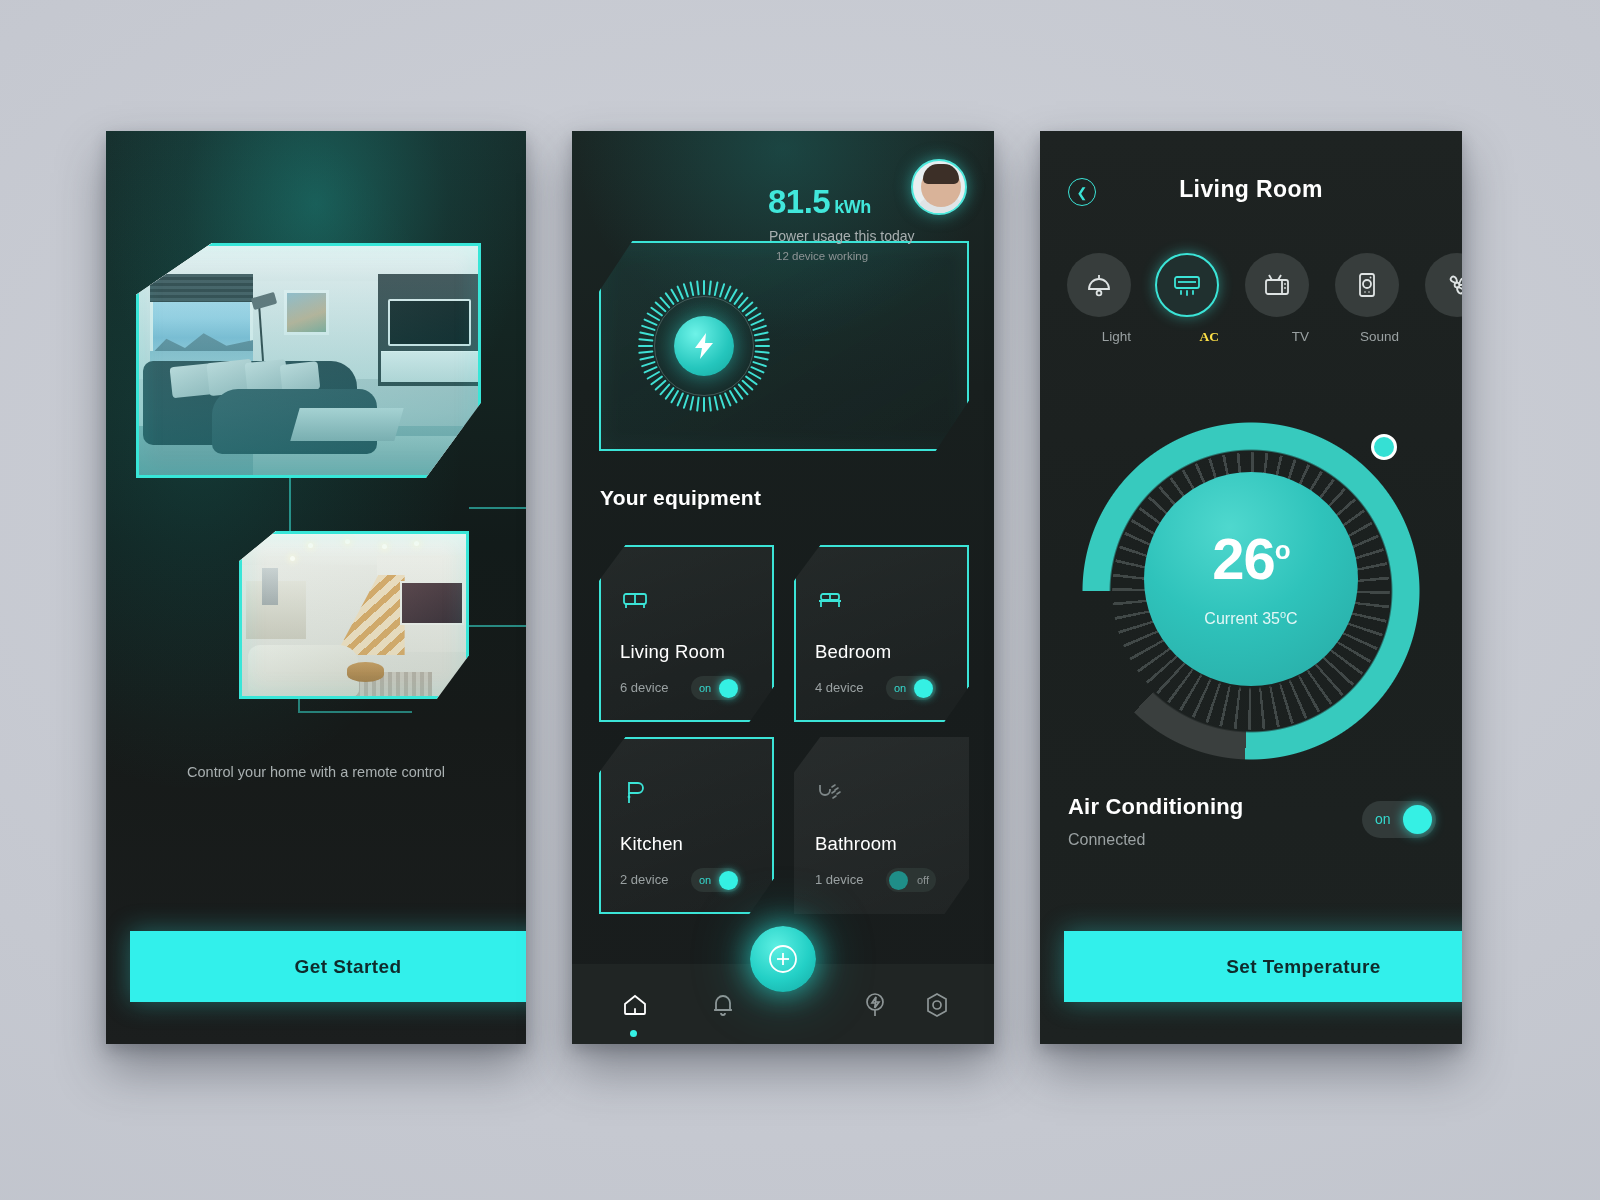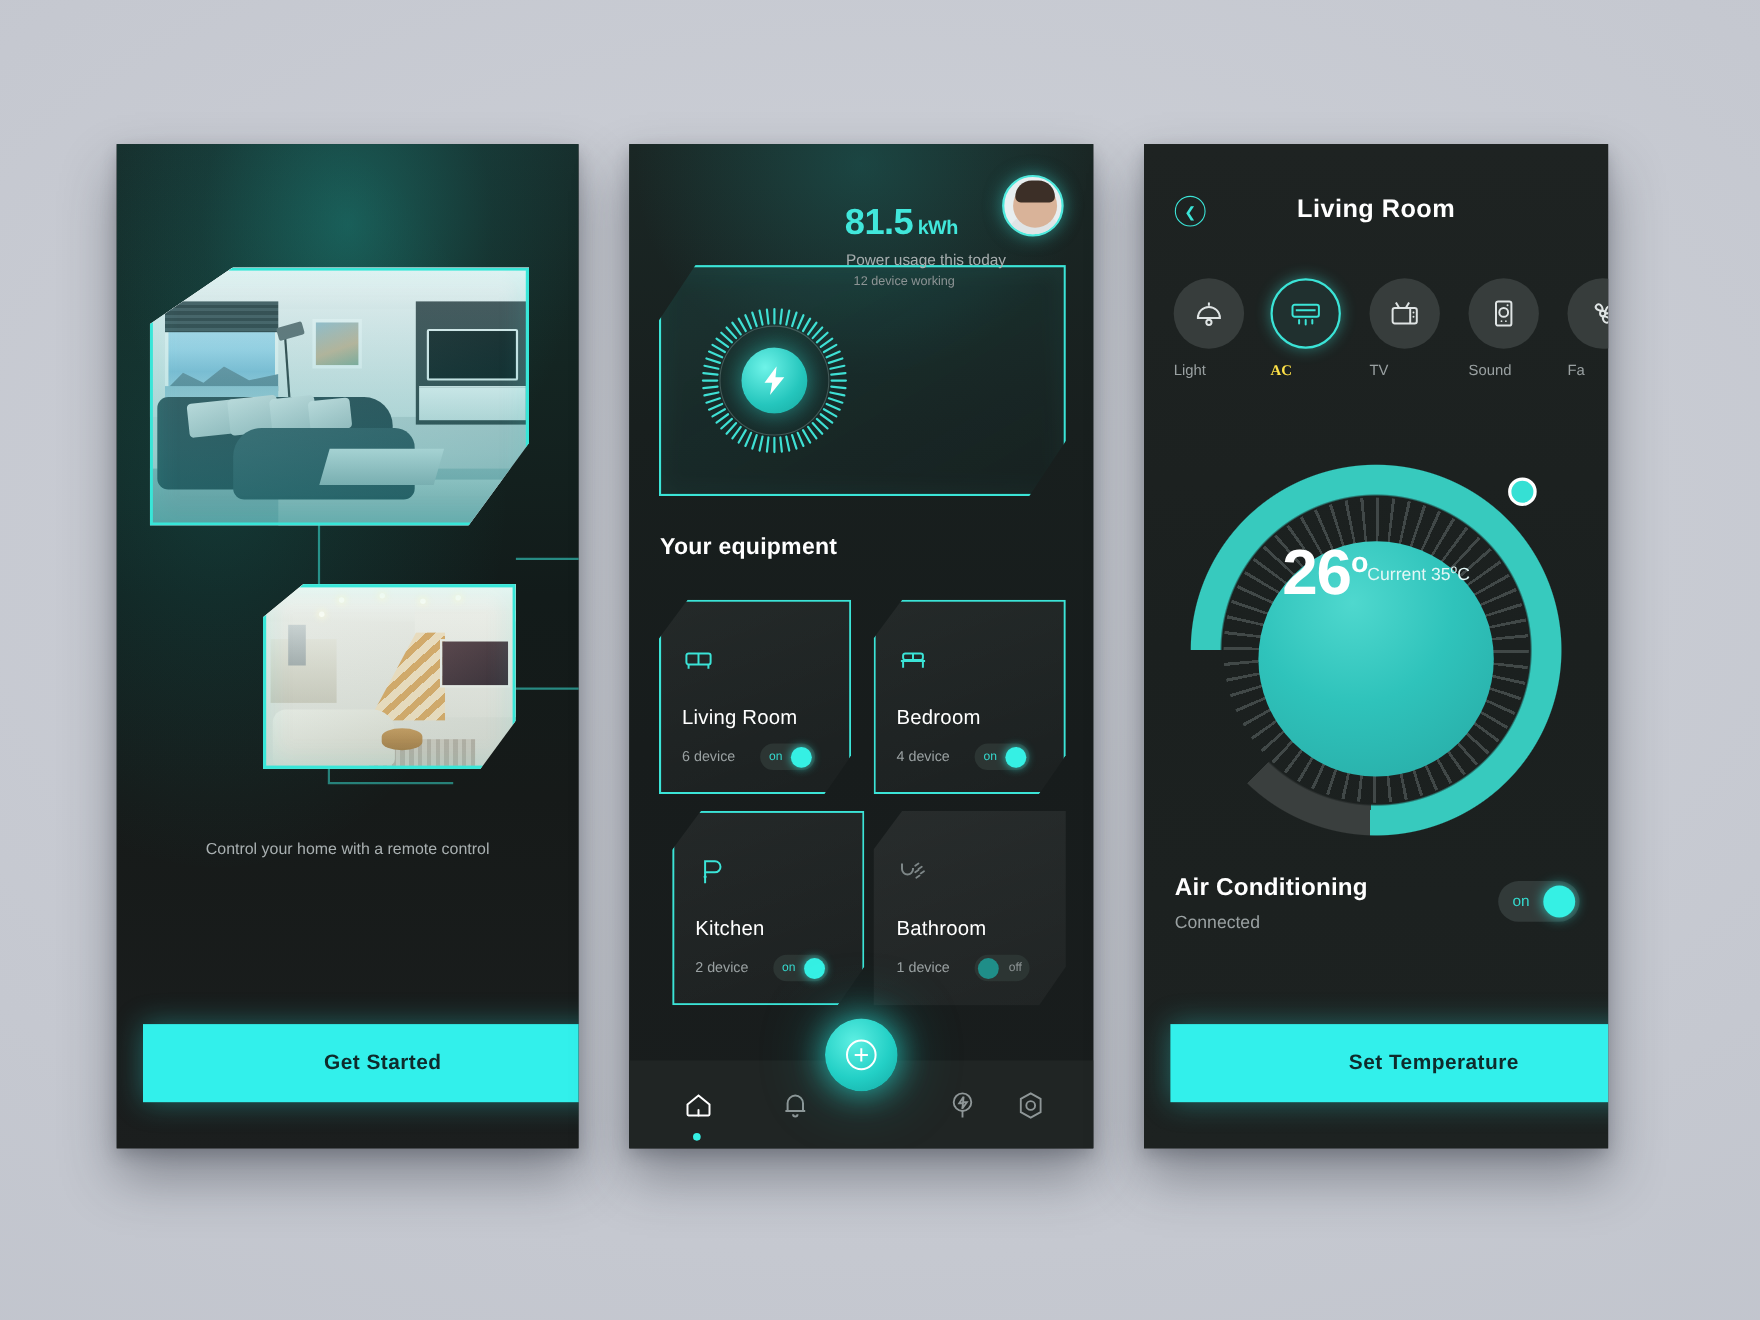--- a/index.html
+++ b/index.html
@@ -214,21 +214,21 @@
   }
   .s3-title { position:absolute; left:0; top:45px; width:100%; text-align:center; color:#fff; font-size:23px; font-weight:bold; letter-spacing:0.4px; }
 
   .tabs { position:absolute; left:27px; top:122px; width:420px; height:110px; }
   .tab { position:absolute; top:0; width:64px; cursor:pointer; }
   .tab .circ {
     width:64px; height:64px; border-radius:50%;
     background:#373d3c; display:flex; align-items:center; justify-content:center;
   }
   .tab.active .circ { background:#20302f; border:2px solid #3be4d7; box-shadow:0 0 14px rgba(59,228,215,0.45); }
-  .tab .tlbl { text-align:left; margin-top:12px; color:#9aa1a2; font-size:13.5px; }
+  .tab .tlbl { text-align:right; margin-top:12px; color:#9aa1a2; font-size:13.5px; }
   .tab.active .tlbl { color:#fde047; font-weight:bold;font-family:Liberation Serif, serif; }
 
   .dial { position:absolute; left:36px; top:285px; width:350px; height:350px; }
   .dial .track {
     position:absolute; inset:0; border-radius:50%;
     background: conic-gradient(from 182deg, #3a3f3e 0deg 42deg, rgba(0,0,0,0) 42deg 88deg, #37cabe 88deg 360deg);
     -webkit-mask: radial-gradient(circle, transparent 0 140px, #000 142px 168px, transparent 169px);
             mask: radial-gradient(circle, transparent 0 140px, #000 142px 168px, transparent 169px);
   }
   .dial .dots {
@@ -236,23 +236,23 @@
     background:
       repeating-conic-gradient(from 0deg, rgba(200,215,215,0.22) 0deg 1.2deg, rgba(0,0,0,0) 1.2deg 6deg);
     -webkit-mask: radial-gradient(circle, transparent 0 96px, #000 99px 139px, transparent 140px);
             mask: radial-gradient(circle, transparent 0 96px, #000 99px 139px, transparent 140px);
   }
   .dial .knobdot {
     position:absolute; right:29px; top:18px; width:26px; height:26px; border-radius:50%;
     background:#35e0d4; border:3px solid #fff; cursor:pointer;
   }
   .dial .center {
-    position:absolute; left:68px; top:76px; width:214px; height:214px; border-radius:50%;
+    position:absolute; left:68px; top:56px; width:214px; height:214px; border-radius:50%;
     background: radial-gradient(circle at 40% 26%, #4fd8ce 0%, #2fc3bb 45%, #27a9a4 100%);
-    display:flex; flex-direction:row; justify-content:center;
+    display:flex; flex-direction:column; align-items:center; justify-content:center;
   }
   .temp-val { color:#fff; font-size:58px; font-weight:bold; letter-spacing:-1px; line-height:1; }
   .temp-val sup { font-size:26px; vertical-align:super; font-weight:bold; }
   .temp-cur { color:#e3f7f6; font-size:16px; margin-top:20px; }
 
   .ac-name { position:absolute; left:28px; top:663px; color:#fff; font-size:22px; font-weight:bold; letter-spacing:0.2px; }
   .ac-status { position:absolute; left:28px; top:700px; color:#9aa1a2; font-size:16px; }
   .ac-toggle { position:absolute; right:26px; top:670px; width:74px; height:37px; border-radius:19px; background:#323a39; cursor:pointer; }
   .ac-toggle .knob { position:absolute; right:4px; top:4px; width:29px; height:29px; border-radius:50%; background:#35f0e4; box-shadow:0 0 12px rgba(53,240,228,0.75); }
   .ac-toggle .lbl { position:absolute; left:13px; top:10px; color:#35d9ce; font-size:14px; }
@@ -461,21 +461,21 @@
           </svg>
         </span>
         <div class="eq-name">Bedroom</div>
         <div class="eq-dev">4 device</div>
         <div class="toggle on" style="left:92px;top:131px;">
           <span class="lbl">on</span>
           <span class="knob"></span>
         </div>
       </div>
 
-      <div class="eq-card" style="left:12px;top:192px;">
+      <div class="eq-card" style="left:0;top:192px;">
         <div class="border"></div>
         <span class="eq-ico">
           <svg width="28" height="28" viewBox="0 0 28 28" fill="none" stroke="#3be4d7" stroke-width="1.8">
             <path d="M8 4 h9 a5 5 0 0 1 0 10 h-9 z"></path>
               <line x1="8" y1="14" x2="8" y2="24"></line>
               <circle cx="8" cy="18" r="1.4" fill="#3be4d7" stroke="none"></circle>
           </svg>
         </span>
         <div class="eq-name">Kitchen</div>
         <div class="eq-dev">2 device</div>

